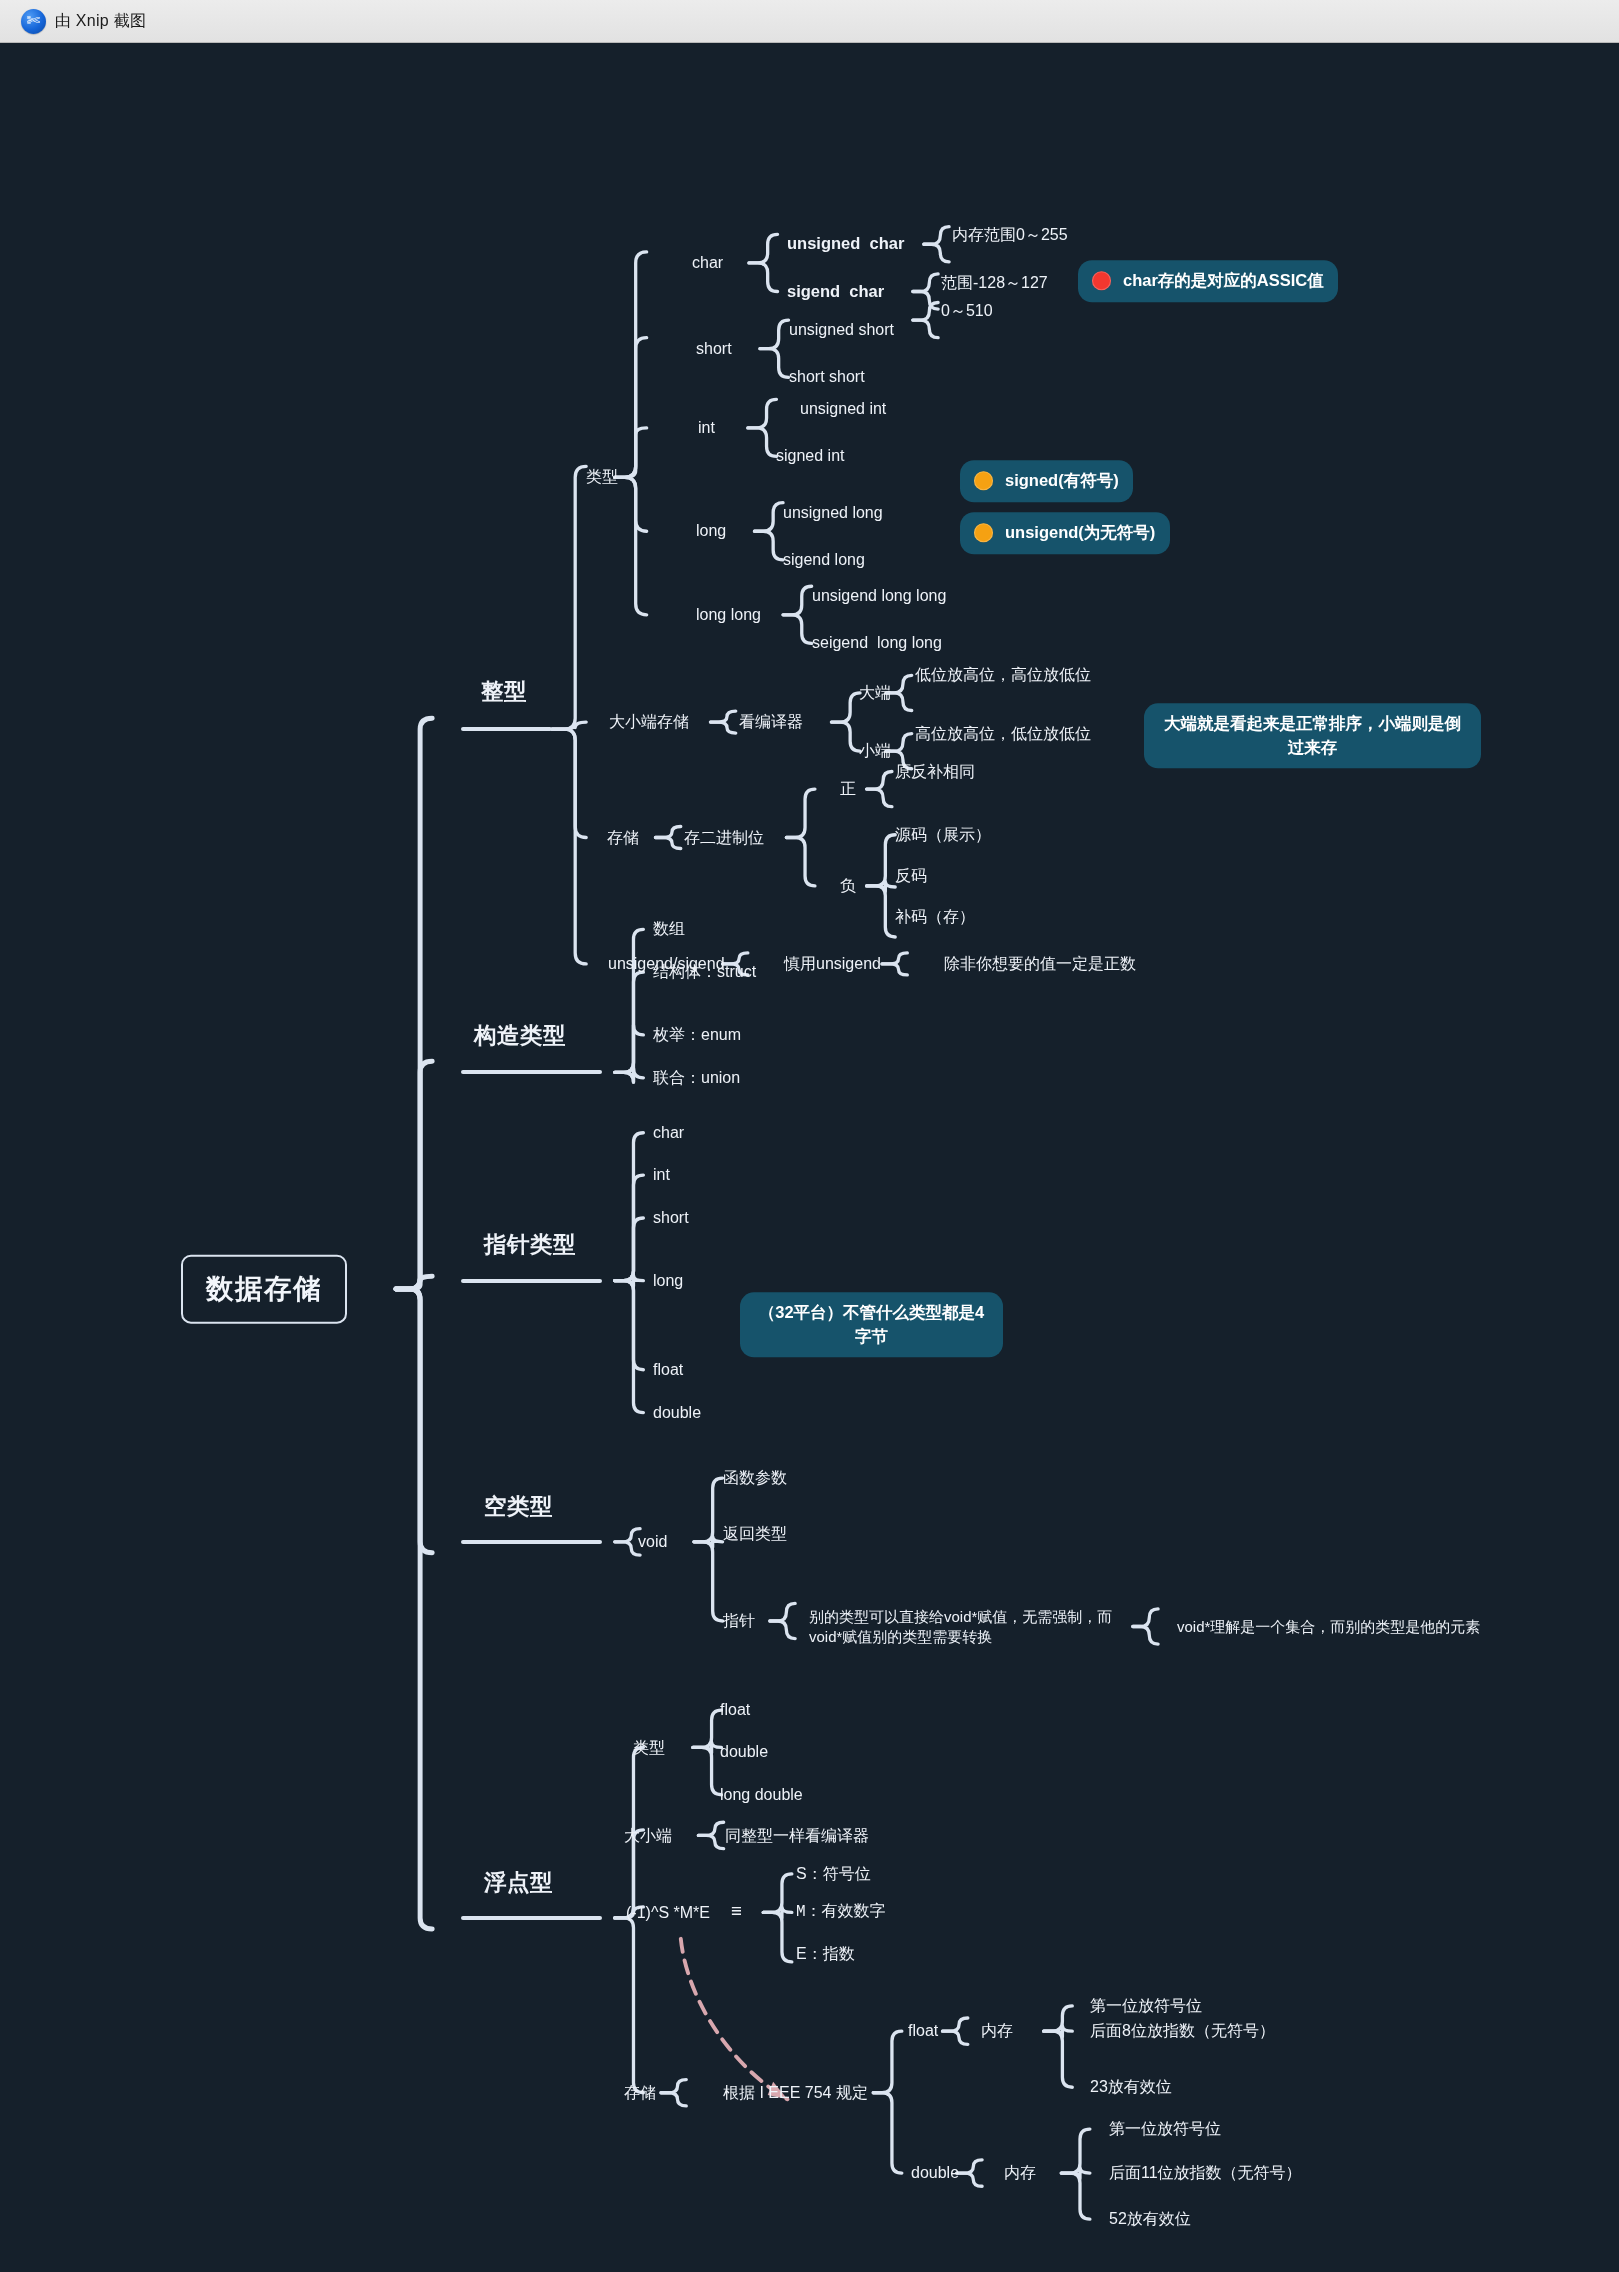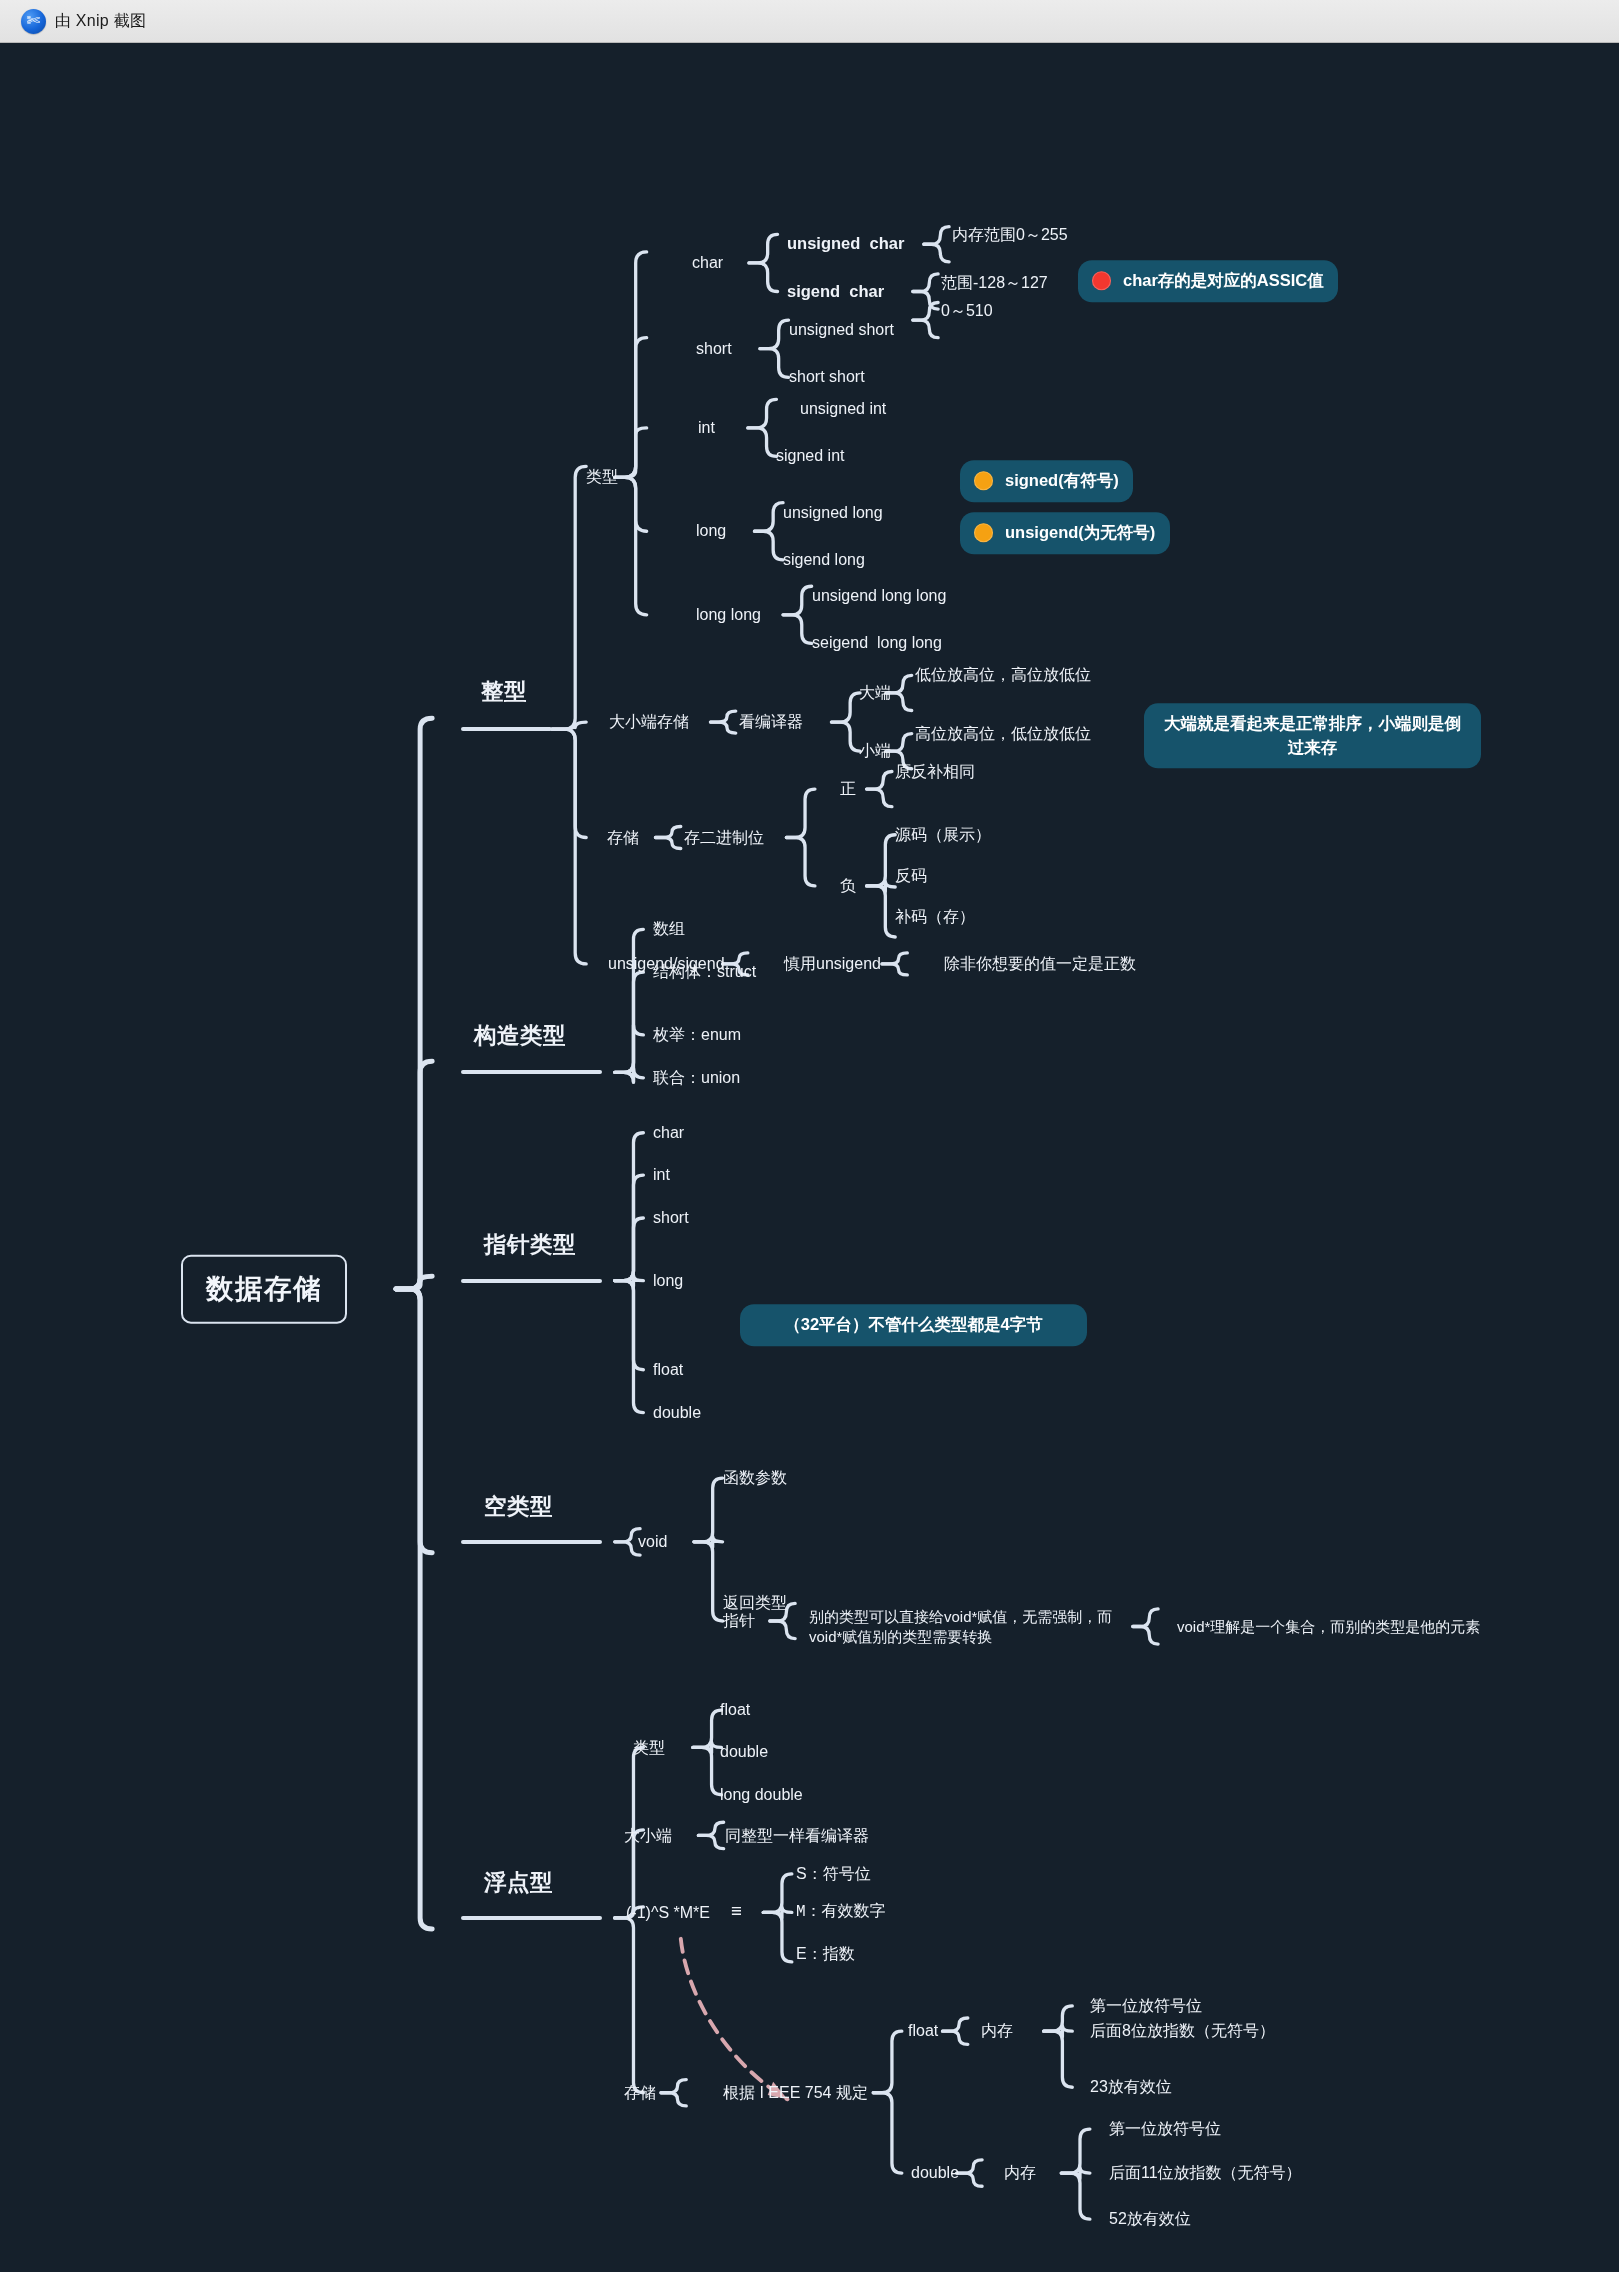--- a/index.html
+++ b/index.html
@@ -302,21 +302,21 @@
 
   <div class="node n-l2" style="left:653px; top:1090px;">char</div>
   <div class="node n-l2" style="left:653px; top:1132px;">int</div>
   <div class="node n-l2" style="left:653px; top:1175px;">short</div>
   <div class="node n-l2" style="left:653px; top:1238px;">long</div>
   <div class="node n-l2" style="left:653px; top:1327px;">float</div>
   <div class="node n-l2" style="left:653px; top:1370px;">double</div>
 
   <div class="node n-l2" style="left:638px; top:1499px;">void</div>
   <div class="node n-l2" style="left:723px; top:1435px;">函数参数</div>
-  <div class="node n-l2" style="left:723px; top:1560px;">返回类型</div>
+  <div class="node n-l2" style="left:723px; top:1493px;font-family:Liberation Mono, monospace;">返回类型</div>
   <div class="node n-l2" style="left:723px; top:1578px;">指针</div>
   <div class="node n-l3 wrap" style="left:809px; top:1584px; width:319px;">别的类型可以直接给void*赋值，无需强制，而void*赋值别的类型需要转换</div>
   <div class="node n-l3 wrap" style="left:1177px; top:1584px; width:330px;">void*理解是一个集合，而别的类型是他的元素</div>
 
   <div class="node n-l2" style="left:633px; top:1705px;">类型</div>
   <div class="node n-l2" style="left:720px; top:1667px;">float</div>
   <div class="node n-l2" style="left:720px; top:1709px;">double</div>
   <div class="node n-l2" style="left:720px; top:1752px;">long double</div>
 
   <div class="node n-l2" style="left:624px; top:1793px;">大小端</div>
@@ -355,18 +355,18 @@
 
   <div class="callout" style="left:960px; top:490px;">
     <span class="dot orange"></span>
     <span>unsigend(为无符号)</span>
   </div>
 
   <div class="callout plain" style="left:1144px; top:693px; width:337px;">
     <span>大端就是看起来是正常排序，小端则是倒过来存</span>
   </div>
 
-  <div class="callout plain" style="left:740px; top:1282px; width:347px;">
+  <div class="callout plain" style="left:740px; top:1282px; width:263px;">
     <span>（32平台）不管什么类型都是4字节</span>
   </div>
 
 </div>
 
 
 </body></html>

